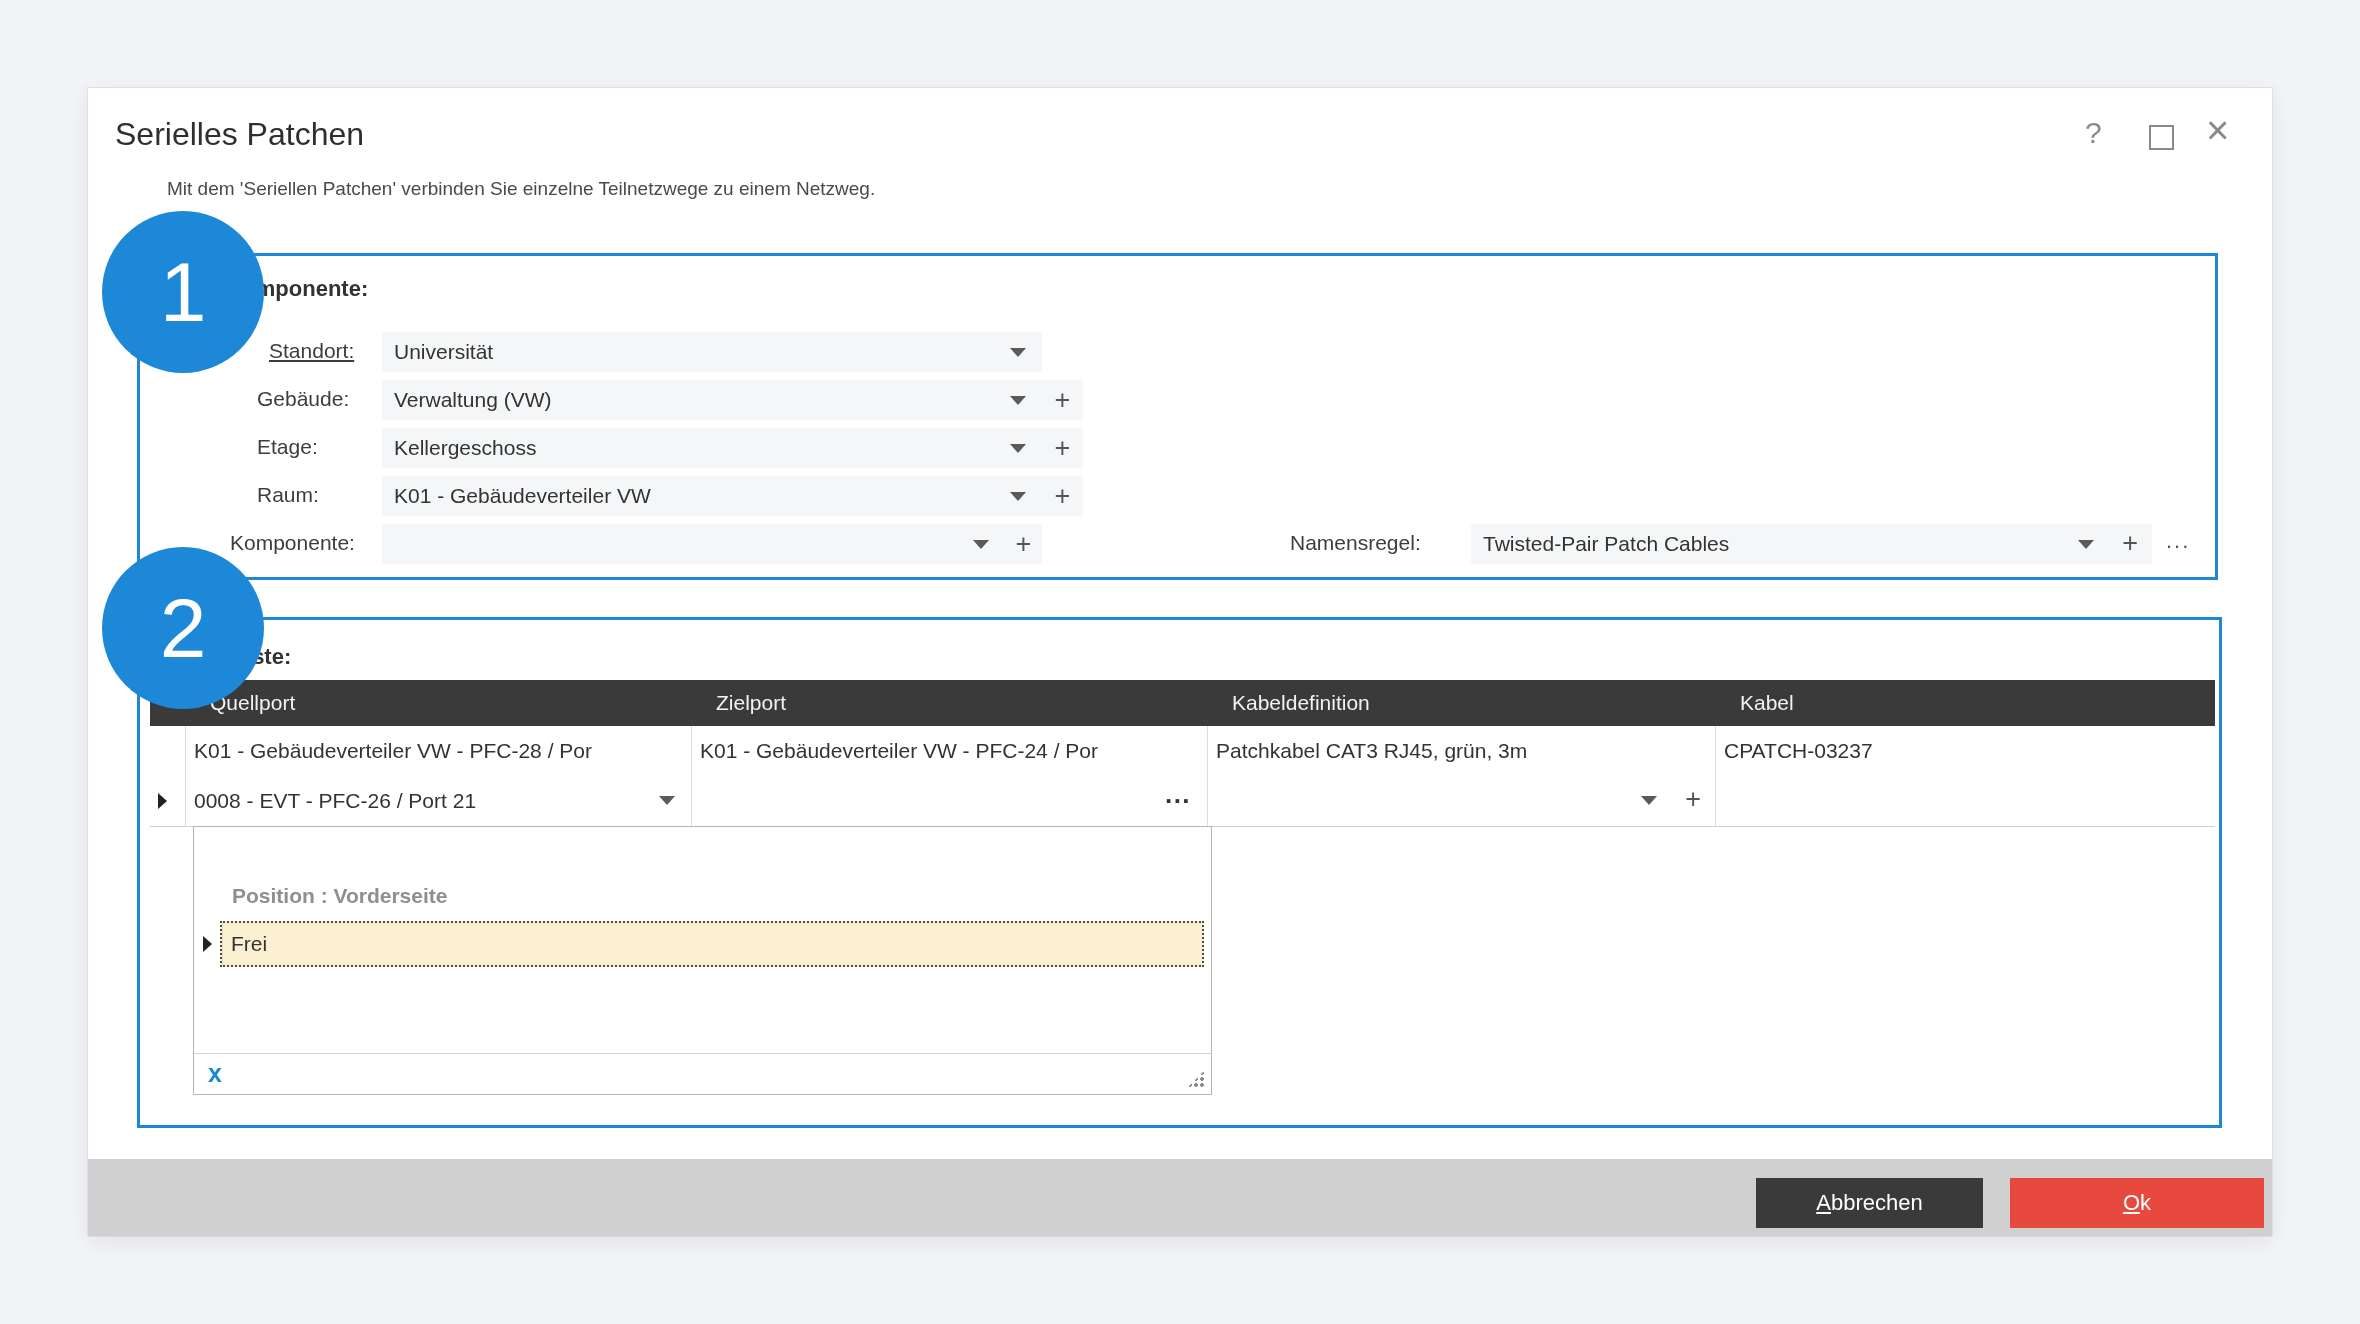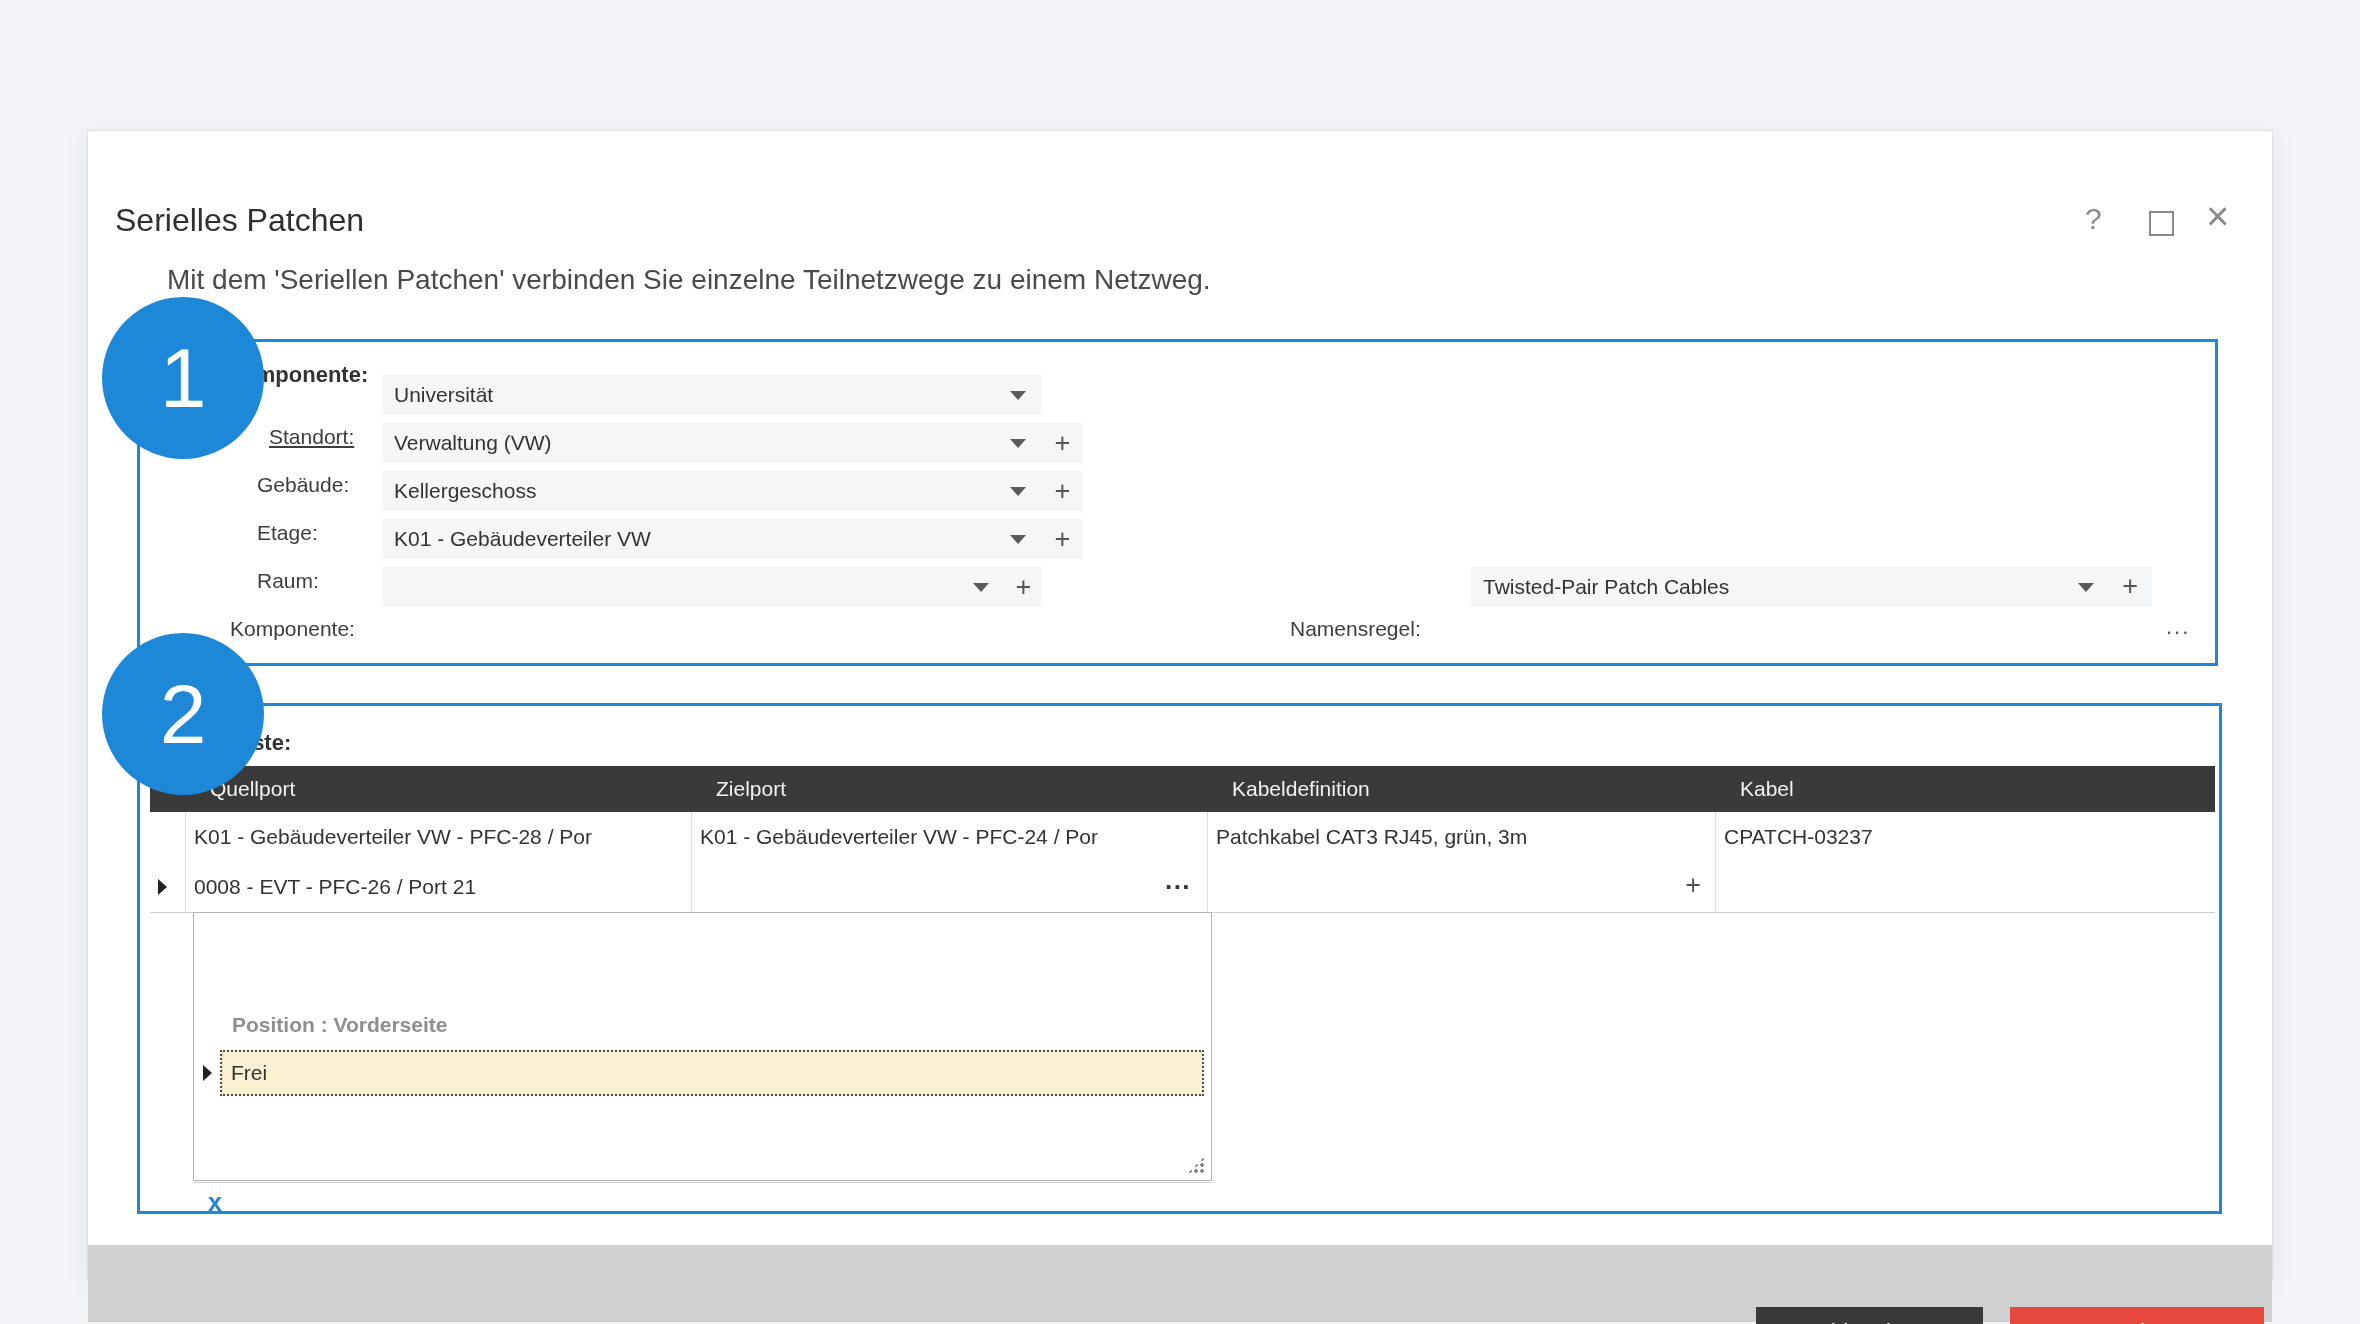--- a/index.html
+++ b/index.html
@@ -4,28 +4,28 @@
 <style>
   * { margin:0; padding:0; box-sizing:border-box; }
   html,body { width:2360px; height:1324px; }
   body {
     background:#f2f4f8;
     font-family:"Liberation Sans", sans-serif;
     color:#333;
     overflow:hidden;
     position:relative;
   }
-  .abs { position:absolute;margin-top:43px; }
+  .abs { position:absolute; }
   #dialog {
     left:88px; top:88px; width:2184px; height:1148px;
     background:#ffffff;
     box-shadow:0 0 0 1px rgba(0,0,0,0.06), 0 6px 24px rgba(0,0,0,0.08);
   }
   .title { font-size:32px; color:#2f2f2f; }
-  .subtitle { font-size:28px; color:#4a4a4a; }
+  .subtitle { font-size:19px; color:#4a4a4a; }
   .winbtn { color:#8a8a8a; cursor:pointer; }
   .help-glyph { font-size:30px; }
   .close-glyph { font-size:40px; font-weight:300; line-height:40px; }
   .max-glyph { width:25px; height:25px; border:2px solid #8a8a8a; display:block; }
 
   .step-circle {
     width:162px; height:162px; border-radius:50%;
     background:#1d87d8; z-index:30;
     display:flex; align-items:center; justify-content:center;
     color:#ffffff; font-size:84px; font-weight:400; line-height:1;

